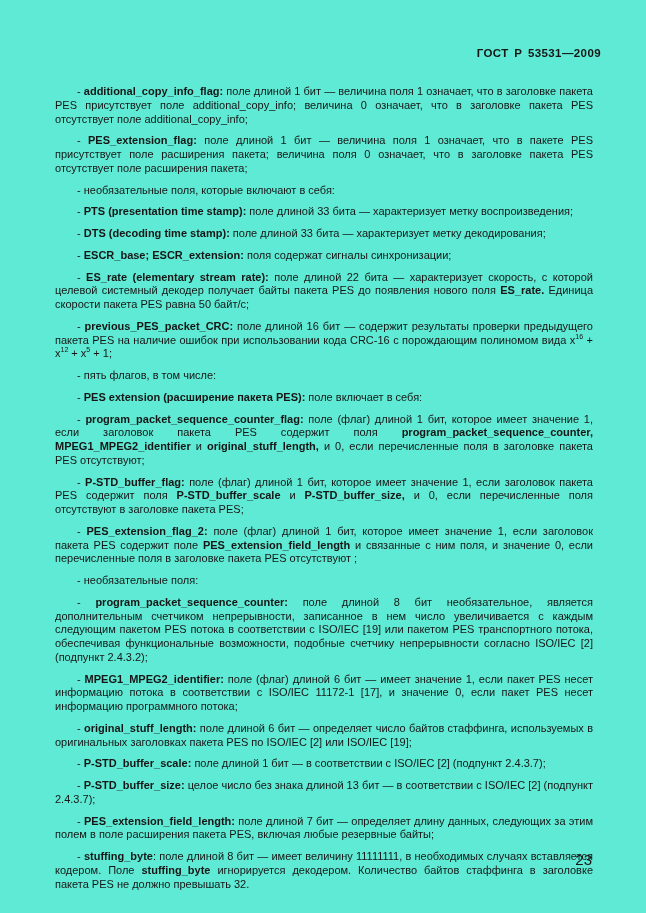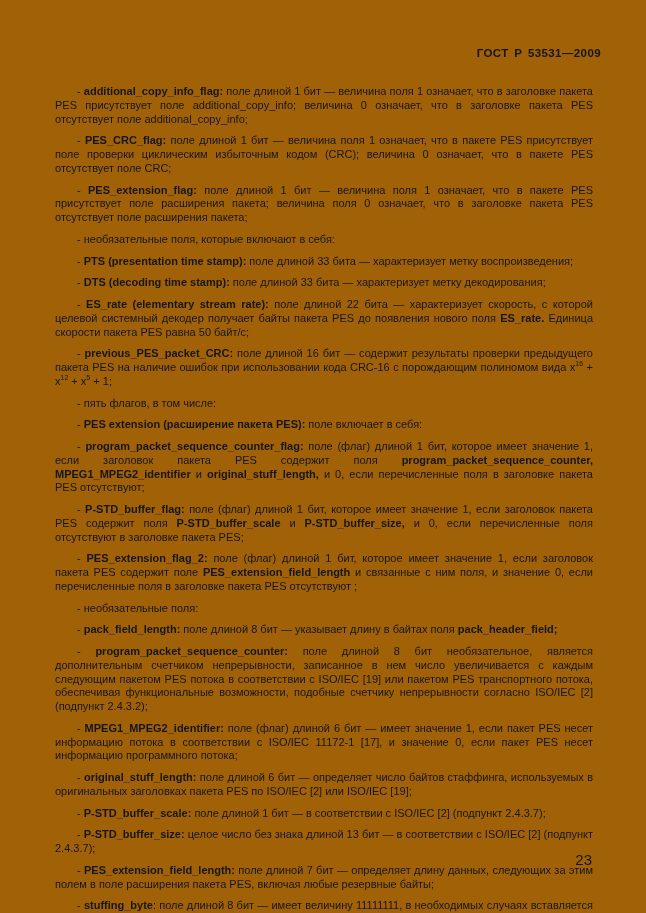--- a/index.html
+++ b/index.html
@@ -3,21 +3,21 @@
 <meta charset="utf-8">
 <style>
   html, body { margin: 0; padding: 0; }
   body {
     width: 646px; height: 913px;
     background: #ffffff;
     font-family: "Liberation Sans", sans-serif;
     position: relative;
     color: #161616;
   }
-  .page { position: absolute; inset: 0; background: #a16207; overflow: hidden; }
+  .page { position: absolute; inset: 0; background: #5eead4; overflow: hidden; }
   .doc-header {
     position: absolute; top: 47px; left: 47px; width: 554px;
     text-align: right; font-weight: bold; font-size: 11.5px;
     letter-spacing: 0.4px; word-spacing: 2px;
   }
   .doc-content {
     position: absolute; top: 77px; left: 47px; width: 554px;
     font-size: 11px; line-height: 13.75px;
     text-align: justify;
   }
@@ -31,34 +31,33 @@
 </style>
 </head>
 <body>
 
 <div class="page">
   <div class="doc-header">
     <span>ГОСТ Р 53531—2009</span>
   </div>
   <div class="doc-content">
       <p><span>- </span><span class="b">additional_copy_info_flag:</span><span> поле длиной 1 бит — величина поля 1 означает, что в заголовке пакета PES присутствует поле additional_copy_info; величина 0 означает, что в заголовке пакета PES отсутствует поле additional_copy_info;</span></p>
-      <p><span>- </span><span class="b">PES_CRC_flag:</span><span> поле длиной 1 бит — величина поля 1 означает, что в пакете PES присутствует поле проверки циклическим избыточным кодом (CRC); величина 0 означает, что в пакете PES отсутствует поле CRC;</span></p>
       <p><span>- </span><span class="b">PES_extension_flag:</span><span> поле длиной 1 бит — величина поля 1 означает, что в пакете PES присутствует поле расширения пакета; величина поля 0 означает, что в заголовке пакета PES отсутствует поле расширения пакета;</span></p>
       <p><span>- необязательные поля, которые включают в себя:</span></p>
       <p><span>- </span><span class="b">PTS (presentation time stamp):</span><span> поле длиной 33 бита — характеризует метку воспроизведения;</span></p>
       <p><span>- </span><span class="b">DTS (decoding time stamp):</span><span> поле длиной 33 бита — характеризует метку декодирования;</span></p>
+      <p><span>- </span><span class="b">ESCR_base; ESCR_extension:</span><span> поля содержат сигналы синхронизации;</span></p>
       <p><span>- </span><span class="b">ES_rate (elementary stream rate):</span><span> поле длиной 22 бита — характеризует скорость, с которой целевой системный декодер получает байты пакета PES до появления нового поля </span><span class="b">ES_rate.</span><span> Единица скорости пакета PES равна 50 байт/с;</span></p>
       <p><span>- </span><span class="b">previous_PES_packet_CRC:</span><span> поле длиной 16 бит — содержит результаты проверки предыдущего пакета PES на наличие ошибок при использовании кода CRC-16 с порождающим полиномом вида x</span><sup>16</sup><span> + x</span><sup>12</sup><span> + x</span><sup>5</sup><span> + 1;</span></p>
       <p><span>- пять флагов, в том числе:</span></p>
       <p><span>- </span><span class="b">PES extension (расширение пакета PES):</span><span> поле включает в себя:</span></p>
       <p><span>- </span><span class="b">program_packet_sequence_counter_flag:</span><span> поле (флаг) длиной 1 бит, которое имеет значение 1, если заголовок пакета PES содержит поля </span><span class="b">program_packet_sequence_counter, MPEG1_MPEG2_identifier</span><span> и </span><span class="b">original_stuff_length,</span><span> и 0, если перечисленные поля в заголовке пакета PES отсутствуют;</span></p>
       <p><span>- </span><span class="b">P-STD_buffer_flag:</span><span> поле (флаг) длиной 1 бит, которое имеет значение 1, если заголовок пакета PES содержит поля </span><span class="b">P-STD_buffer_scale</span><span> и </span><span class="b">P-STD_buffer_size,</span><span> и 0, если перечисленные поля отсутствуют в заголовке пакета PES;</span></p>
       <p><span>- </span><span class="b">PES_extension_flag_2:</span><span> поле (флаг) длиной 1 бит, которое имеет значение 1, если заголовок пакета PES содержит поле </span><span class="b">PES_extension_field_length</span><span> и связанные с ним поля, и значение 0, если перечисленные поля в заголовке пакета PES отсутствуют ;</span></p>
       <p><span>- необязательные поля:</span></p>
-      <p><span>- </span><span class="b">pack_field_length:</span><span> поле длиной 8 бит — указывает длину в байтах поля </span><span class="b">pack_header_field;</span></p>
       <p><span>- </span><span class="b">program_packet_sequence_counter:</span><span> поле длиной 8 бит необязательное, является дополнительным счетчиком непрерывности, записанное в нем число увеличивается с каждым следующим пакетом PES потока в соответствии с ISO/IEC [19] или пакетом PES транспортного потока, обеспечивая функциональные возможности, подобные счетчику непрерывности согласно ISO/IEC [2] (подпункт 2.4.3.2);</span></p>
       <p><span>- </span><span class="b">MPEG1_MPEG2_identifier:</span><span> поле (флаг) длиной 6 бит — имеет значение 1, если пакет PES несет информацию потока в соответствии с ISO/IEC 11172-1 [17], и значение 0, если пакет PES несет информацию программного потока;</span></p>
       <p><span>- </span><span class="b">original_stuff_length:</span><span> поле длиной 6 бит — определяет число байтов стаффинга, используемых в оригинальных заголовках пакета PES по ISO/IEC [2] или ISO/IEC [19];</span></p>
       <p><span>- </span><span class="b">P-STD_buffer_scale:</span><span> поле длиной 1 бит — в соответствии с ISO/IEC [2] (подпункт 2.4.3.7);</span></p>
       <p><span>- </span><span class="b">P-STD_buffer_size:</span><span> целое число без знака длиной 13 бит — в соответствии с ISO/IEC [2] (подпункт 2.4.3.7);</span></p>
       <p><span>- </span><span class="b">PES_extension_field_length:</span><span> поле длиной 7 бит — определяет длину данных, следующих за этим полем в поле расширения пакета PES, включая любые резервные байты;</span></p>
       <p><span>- </span><span class="b">stuffing_byte</span><span>: поле длиной 8 бит — имеет величину 11111111, в необходимых случаях вставляется кодером. Поле </span><span class="b">stuffing_byte</span><span> игнорируется декодером. Количество байтов стаффинга в заголовке пакета PES не должно превышать 32.</span></p>
     </div>
   <div class="doc-footer">
     <span>23</span>

